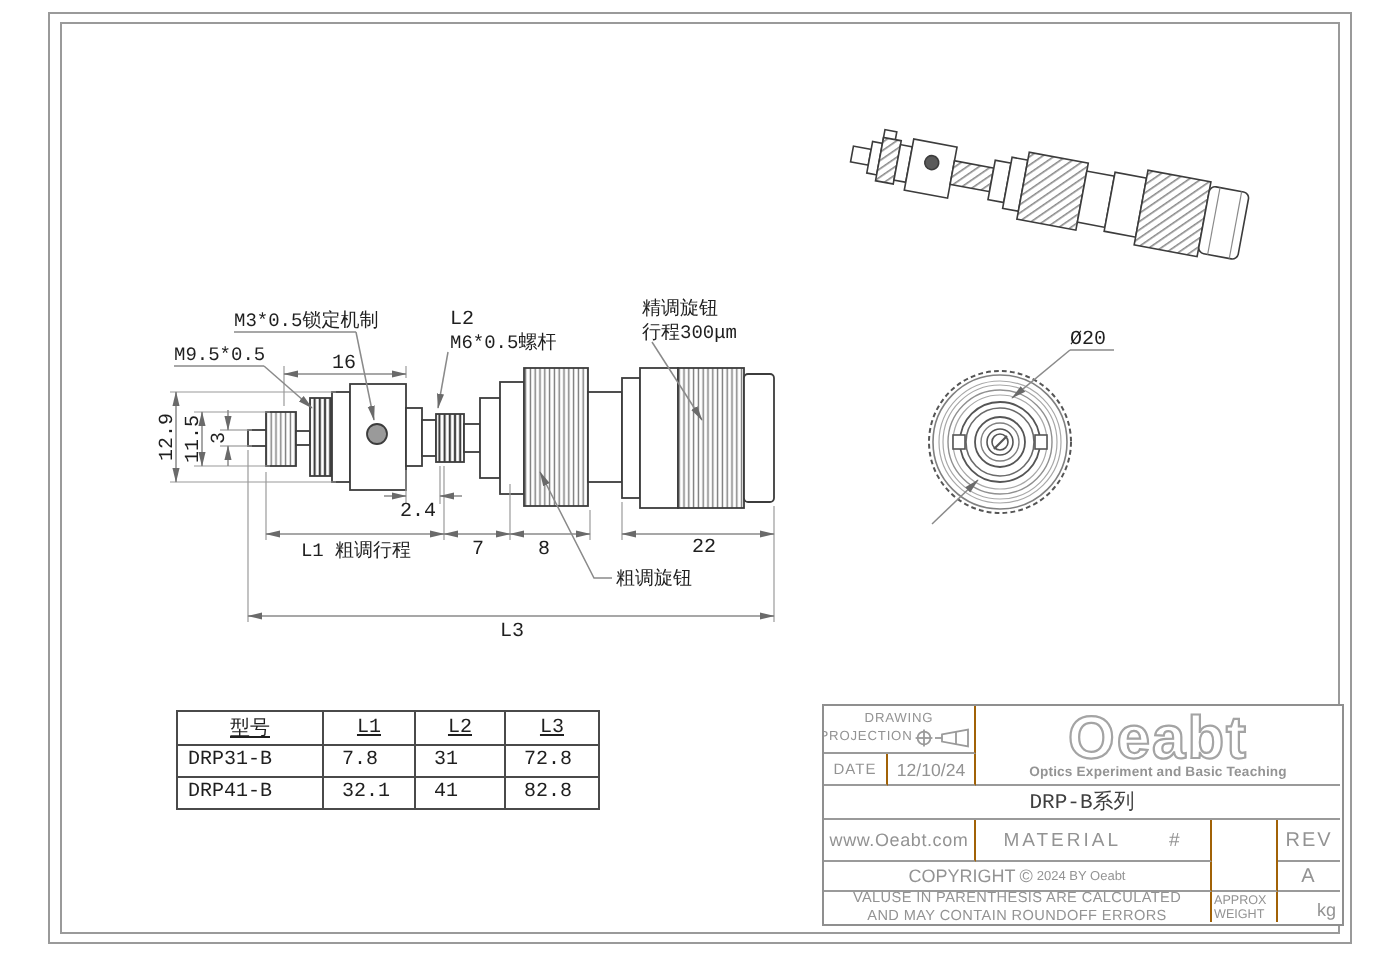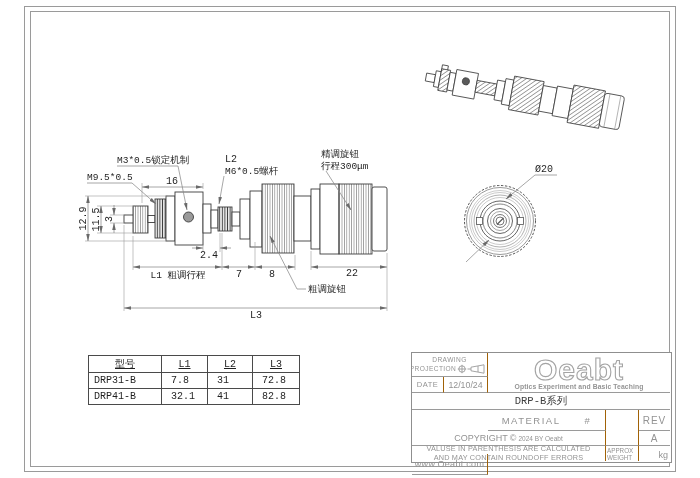--- a/index.html
+++ b/index.html
@@ -263,21 +263,21 @@
 
   <div class="tb-cell tb-bb logo-wrap" style="left:76px;top:0;width:182px;height:40px;">
     <span class="logo-text">Oeabt</span>
     <span class="logo-tagline">Optics Experiment and Basic Teaching</span>
   </div>
 
   <div class="tb-cell tb-bb tb-series" style="left:0;top:40px;width:258px;height:17px;">
     <span>DRP-B系列</span>
   </div>
 
-  <div class="tb-cell tb-br tb-bb" style="left:0;top:57px;width:76px;height:21px;letter-spacing:.3px;margin-top:44px;">
+  <div class="tb-cell tb-br tb-bb" style="left:0;top:57px;width:76px;height:21px;letter-spacing:.3px;">
     <span>www.Oeabt.com</span>
   </div>
   <div class="tb-cell tb-br tb-bb tb-material" style="left:76px;top:57px;width:118px;height:21px;">
     <span>MATERIAL</span>
     <span>#</span>
   </div>
   <div class="tb-cell tb-br tb-bb" style="left:194px;top:57px;width:33px;height:36px;"></div>
   <div class="tb-cell tb-bb tb-rev" style="left:227px;top:57px;width:31px;height:21px;">
     <span>REV</span>
   </div>

